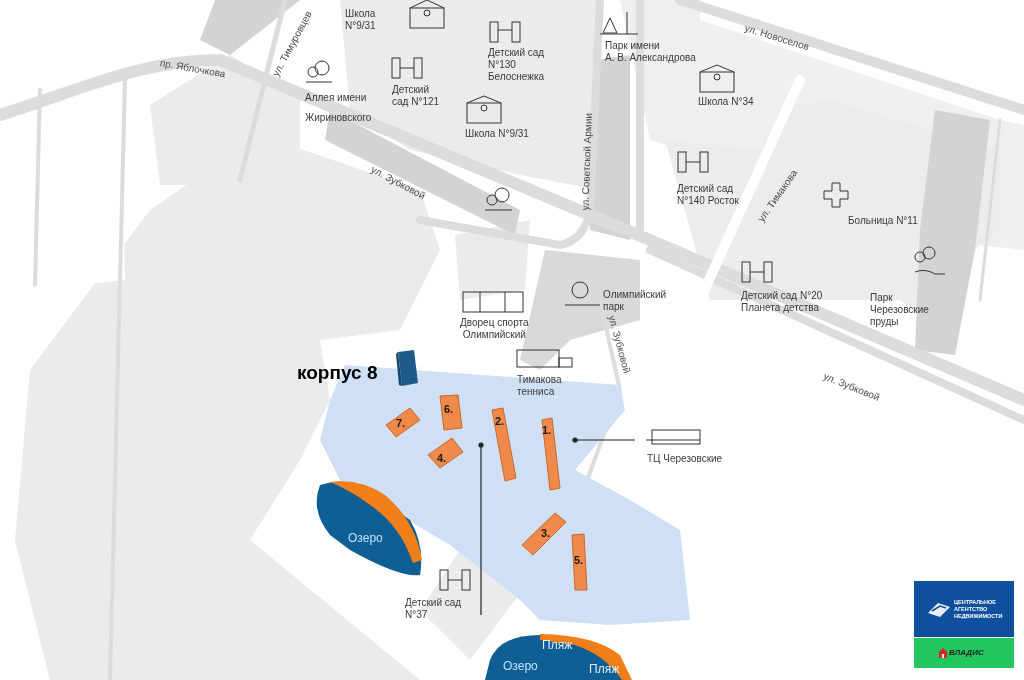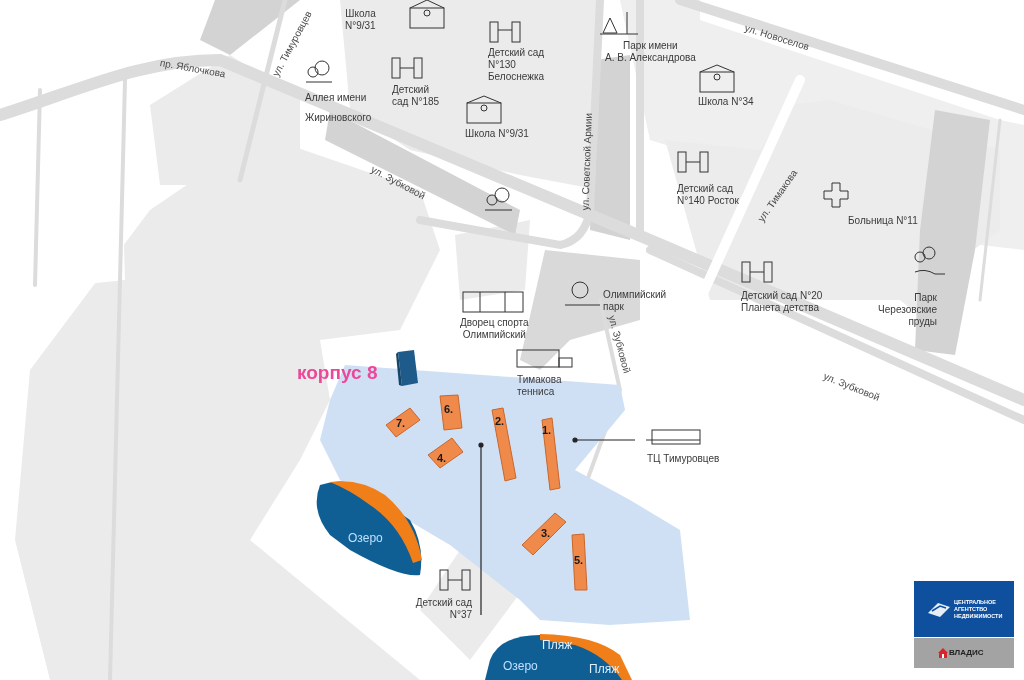--- a/index.html
+++ b/index.html
@@ -1,28 +1,28 @@
 <!DOCTYPE html>
 <html><head>
 <meta charset="utf-8">
 <style>
   html, body { margin:0; padding:0; }
   body { width:1024px; height:680px; overflow:hidden; background:#ffffff; font-family:"Liberation Sans", sans-serif; position:relative; }
   #map { position:absolute; left:0; top:0; width:1024px; height:680px; }
   .lbl { position:absolute; font-size:10px; line-height:12px; color:#3a3a3a; white-space:nowrap; }
-  .lbl.r { text-align:right; }
+  .lbl.r { }
   .street { position:absolute; font-size:10px; color:#4a4a4a; white-space:nowrap; transform-origin:left center; }
-  .korpus { position:absolute; left:297px; top:362px; font-size:19px; font-weight:bold; color:#ec4899; }
+  .korpus { position:absolute; left:297px; top:362px; font-size:19px; font-weight:bold; color:#000000; }
   .bnum { position:absolute; font-size:11px; font-weight:bold; color:#1a1a1a; }
   .lake { position:absolute; font-size:12px; color:#bfe0ff; }
   .beach { position:absolute; font-size:12px; color:#dff0ff; }
   .icon { position:absolute; }
   .logo { position:absolute; left:914px; top:581px; width:100px; height:56px; background:#0e4f9e; }
   .logo-text { position:absolute; left:40px; top:18px; font-size:5.5px; line-height:7px; color:#fff; font-weight:bold; }
-  .logo2 { position:absolute; left:914px; top:638px; width:100px; height:30px; background:#a3a3a3; }
+  .logo2 { position:absolute; left:914px; top:638px; width:100px; height:30px; background:#22c55e;font-style:italic; }
   .vladis { position:absolute; left:35px; top:10px; font-size:8px; font-weight:bold; color:#222; }
   .house { position:absolute; left:24px; top:10px; width:10px; height:10px; }
 </style>
 </head>
 <body>
 
 <svg id="map" viewBox="0 0 1024 680" xmlns="http://www.w3.org/2000/svg">
 
   <g fill="#ebebeb">
     <polygon points="150,105 230,55 300,100 300,185 160,185"></polygon>
@@ -180,43 +180,43 @@
 <div class="street" style="left:745px;top:22px;transform:rotate(17deg);">ул. Новоселов</div>
 <div class="street" style="left:760px;top:215px;transform:rotate(-55deg);">ул. Тимакова</div>
 <div class="street" style="left:612px;top:310px;transform:rotate(75deg);">ул. Зубковой</div>
 <div class="street" style="left:824px;top:370px;transform:rotate(22deg);">ул. Зубковой</div>
 
 <div class="lbl r" style="left:345px;top:8px;white-space:pre;">Школа
 N°9/31</div>
 <div class="lbl" style="left:488px;top:47px;white-space:pre;">Детский сад
 N°130
 Белоснежка</div>
-<div class="lbl" style="left:605px;top:40px;white-space:pre;text-align:center;">Парк имени
+<div class="lbl" style="left:605px;top:40px;white-space:pre;">Парк имени
 А. В. Александрова</div>
 <div class="lbl" style="left:305px;top:88px;white-space:pre;line-height:20px;">Аллея имени
 Жириновского</div>
 <div class="lbl" style="left:392px;top:84px;white-space:pre;">Детский
-сад N°185</div>
+сад N°121</div>
 <div class="lbl" style="left:465px;top:128px;">Школа N°9/31</div>
 <div class="lbl" style="left:698px;top:96px;">Школа N°34</div>
 <div class="lbl" style="left:677px;top:183px;white-space:pre;">Детский сад
 N°140 Росток</div>
 <div class="lbl" style="left:824px;top:215px;margin-left:24px;">Больница N°11</div>
 <div class="lbl" style="left:741px;top:290px;white-space:pre;">Детский сад N°20
 Планета детства</div>
 <div class="lbl r" style="left:870px;top:292px;white-space:pre;width:67px;">Парк
 Черезовские
 пруды</div>
 <div class="lbl" style="left:603px;top:289px;white-space:pre;">Олимпийский
 парк</div>
 <div class="lbl" style="left:460px;top:317px;white-space:pre;text-align:center;">Дворец спорта
 Олимпийский</div>
 <div class="lbl" style="left:517px;top:374px;white-space:pre;">Тимакова
 тенниса</div>
-<div class="lbl" style="left:647px;top:453px;">ТЦ Тимуровцев</div>
+<div class="lbl" style="left:647px;top:453px;">ТЦ Черезовские</div>
 <div class="lbl r" style="left:405px;top:597px;white-space:pre;width:67px;">Детский сад
 N°37</div>
 
 <div class="korpus">корпус 8</div>
 
 <div class="bnum" style="left:542px;top:424px;">1.</div>
 <div class="bnum" style="left:495px;top:415px;">2.</div>
 <div class="bnum" style="left:541px;top:527px;">3.</div>
 <div class="bnum" style="left:437px;top:452px;">4.</div>
 <div class="bnum" style="left:574px;top:554px;">5.</div>

